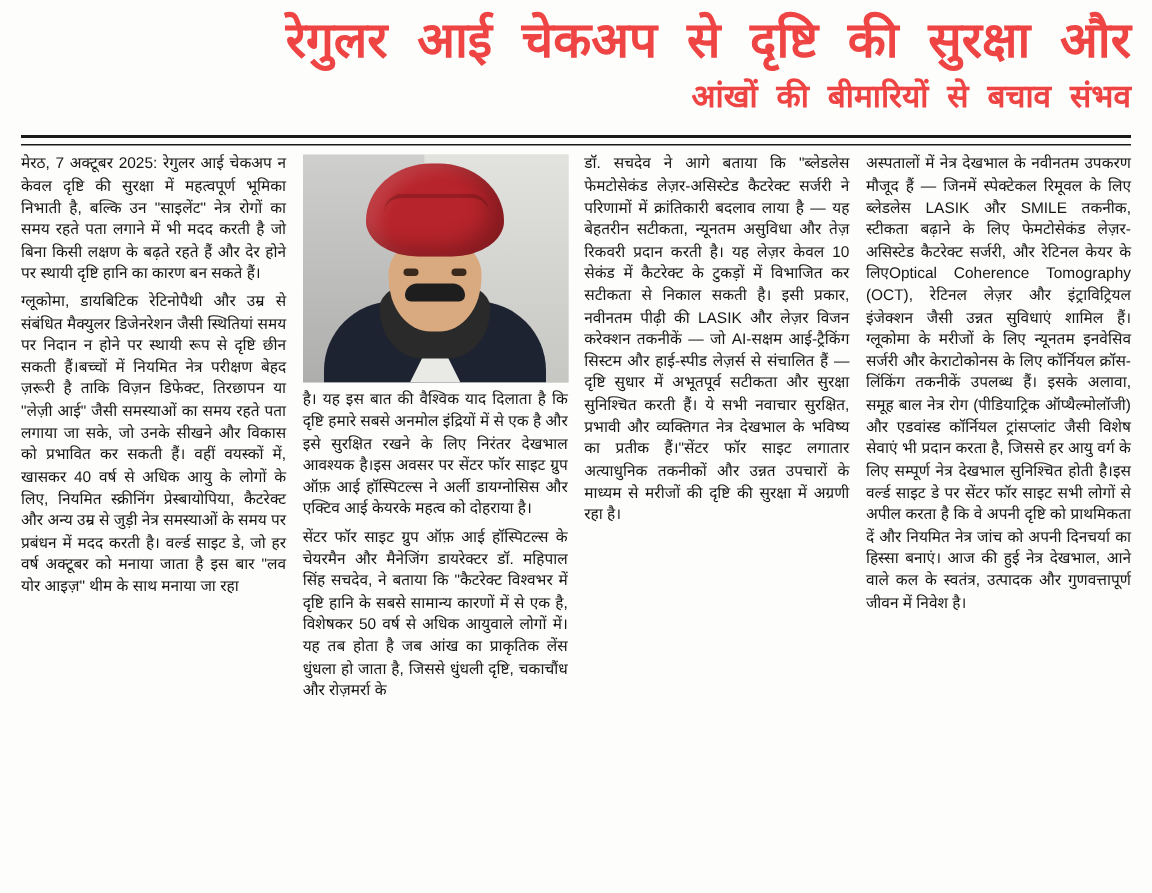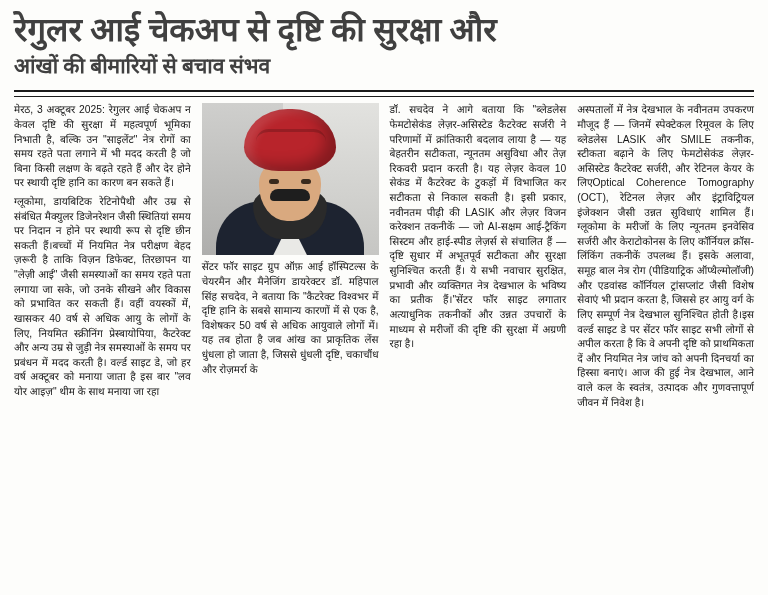--- a/index.html
+++ b/index.html
@@ -17,24 +17,24 @@
   .page {
     position: relative;
     width: 768px;
     height: 595px;
     box-sizing: border-box;
     background: #fdfdfb;
     padding: 10px 14px 6px 14px;
   }
   
   .headline {
-    text-align: left;
-    font-family: Liberation Serif, serif;
+    text-align: right;
+    font-family: Liberation Mono, monospace;
     font-weight: bold;
-    color: #404040;
+    color: #ef4444;
     letter-spacing: 0px;
     line-height: 1.22;
   }
   .headline .line {
     display: block;
     font-size: 33px;
     font-weight: 700;
     white-space: nowrap;
   }
   .headline .line1 { font-size: 33px; }
@@ -186,39 +186,40 @@
   </div>
 
   <div class="rule"></div>
 
 
   <div class="rule-thin"></div>
 
   <div class="columns">
 
     <div class="col">
-      <p class="lead">मेरठ, 3 अक्टूबर 2025: रेगुलर आई चेकअप न केवल दृष्टि की सुरक्षा में महत्वपूर्ण भूमिका निभाती है, बल्कि उन "साइलेंट" नेत्र रोगों का समय रहते पता लगाने में भी मदद करती है जो बिना किसी लक्षण के बढ़ते रहते हैं और देर होने पर स्थायी दृष्टि हानि का कारण बन सकते हैं।</p>
+      <p class="lead">मेरठ, 7 अक्टूबर 2025: रेगुलर आई चेकअप न केवल दृष्टि की सुरक्षा में महत्वपूर्ण भूमिका निभाती है, बल्कि उन "साइलेंट" नेत्र रोगों का समय रहते पता लगाने में भी मदद करती है जो बिना किसी लक्षण के बढ़ते रहते हैं और देर होने पर स्थायी दृष्टि हानि का कारण बन सकते हैं।</p>
       <p>ग्लूकोमा, डायबिटिक रेटिनोपैथी और उम्र से संबंधित मैक्युलर डिजेनरेशन जैसी स्थितियां समय पर निदान न होने पर स्थायी रूप से दृष्टि छीन सकती हैं।बच्चों में नियमित नेत्र परीक्षण बेहद ज़रूरी है ताकि विज़न डिफेक्ट, तिरछापन या "लेज़ी आई" जैसी समस्याओं का समय रहते पता लगाया जा सके, जो उनके सीखने और विकास को प्रभावित कर सकती हैं। वहीं वयस्कों में, खासकर 40 वर्ष से अधिक आयु के लोगों के लिए, नियमित स्क्रीनिंग प्रेस्बायोपिया, कैटरेक्ट और अन्य उम्र से जुड़ी नेत्र समस्याओं के समय पर प्रबंधन में मदद करती है। वर्ल्ड साइट डे, जो हर वर्ष अक्टूबर को मनाया जाता है इस बार "लव योर आइज़" थीम के साथ मनाया जा रहा</p>
     </div>
 
     <div class="col">
       <div class="photo-wrap">
         <div class="photo">
           <div class="bg-left"></div>
           <div class="bg-right"></div>
           <div class="body"></div>
           <div class="shirt"></div>
           <div class="beard"></div>
           <div class="face"></div>
           <div class="eye l"></div>
           <div class="eye r"></div>
           <div class="mustache"></div>
           <div class="turban"></div>
         </div>
       </div>
+      <p>है। यह इस बात की वैश्विक याद दिलाता है कि दृष्टि हमारे सबसे अनमोल इंद्रियों में से एक है और इसे सुरक्षित रखने के लिए निरंतर देखभाल आवश्यक है।इस अवसर पर सेंटर फॉर साइट ग्रुप ऑफ़ आई हॉस्पिटल्स ने अर्ली डायग्नोसिस और एक्टिव आई केयरके महत्व को दोहराया है।</p>
       <p>सेंटर फॉर साइट ग्रुप ऑफ़ आई हॉस्पिटल्स के चेयरमैन और मैनेजिंग डायरेक्टर डॉ. महिपाल सिंह सचदेव, ने बताया कि "कैटरेक्ट विश्वभर में दृष्टि हानि के सबसे सामान्य कारणों में से एक है, विशेषकर 50 वर्ष से अधिक आयुवाले लोगों में। यह तब होता है जब आंख का प्राकृतिक लेंस धुंधला हो जाता है, जिससे धुंधली दृष्टि, चकाचौंध और रोज़मर्रा के</p>
     </div>
 
     <div class="col">
       <p>डॉ. सचदेव ने आगे बताया कि "ब्लेडलेस फेमटोसेकंड लेज़र-असिस्टेड कैटरेक्ट सर्जरी ने परिणामों में क्रांतिकारी बदलाव लाया है — यह बेहतरीन सटीकता, न्यूनतम असुविधा और तेज़ रिकवरी प्रदान करती है। यह लेज़र केवल 10 सेकंड में कैटरेक्ट के टुकड़ों में विभाजित कर सटीकता से निकाल सकती है। इसी प्रकार, नवीनतम पीढ़ी की LASIK और लेज़र विजन करेक्शन तकनीकें — जो AI-सक्षम आई-ट्रैकिंग सिस्टम और हाई-स्पीड लेज़र्स से संचालित हैं — दृष्टि सुधार में अभूतपूर्व सटीकता और सुरक्षा सुनिश्चित करती हैं। ये सभी नवाचार सुरक्षित, प्रभावी और व्यक्तिगत नेत्र देखभाल के भविष्य का प्रतीक हैं।"सेंटर फॉर साइट लगातार अत्याधुनिक तकनीकों और उन्नत उपचारों के माध्यम से मरीजों की दृष्टि की सुरक्षा में अग्रणी रहा है।</p>
     </div>
 
     <div class="col">
       <p>अस्पतालों में नेत्र देखभाल के नवीनतम उपकरण मौजूद हैं — जिनमें स्पेक्टेकल रिमूवल के लिए ब्लेडलेस LASIK और SMILE तकनीक, स्टीकता बढ़ाने के लिए फेमटोसेकंड लेज़र-असिस्टेड कैटरेक्ट सर्जरी, और रेटिनल केयर के लिएOptical Coherence Tomography (OCT), रेटिनल लेज़र और इंट्राविट्रियल इंजेक्शन जैसी उन्नत सुविधाएं शामिल हैं। ग्लूकोमा के मरीजों के लिए न्यूनतम इनवेसिव सर्जरी और केराटोकोनस के लिए कॉर्नियल क्रॉस-लिंकिंग तकनीकें उपलब्ध हैं। इसके अलावा, समूह बाल नेत्र रोग (पीडियाट्रिक ऑप्थैल्मोलॉजी) और एडवांस्ड कॉर्नियल ट्रांसप्लांट जैसी विशेष सेवाएं भी प्रदान करता है, जिससे हर आयु वर्ग के लिए सम्पूर्ण नेत्र देखभाल सुनिश्चित होती है।इस वर्ल्ड साइट डे पर सेंटर फॉर साइट सभी लोगों से अपील करता है कि वे अपनी दृष्टि को प्राथमिकता दें और नियमित नेत्र जांच को अपनी दिनचर्या का हिस्सा बनाएं। आज की हुई नेत्र देखभाल, आने वाले कल के स्वतंत्र, उत्पादक और गुणवत्तापूर्ण जीवन में निवेश है।</p>
     </div>

